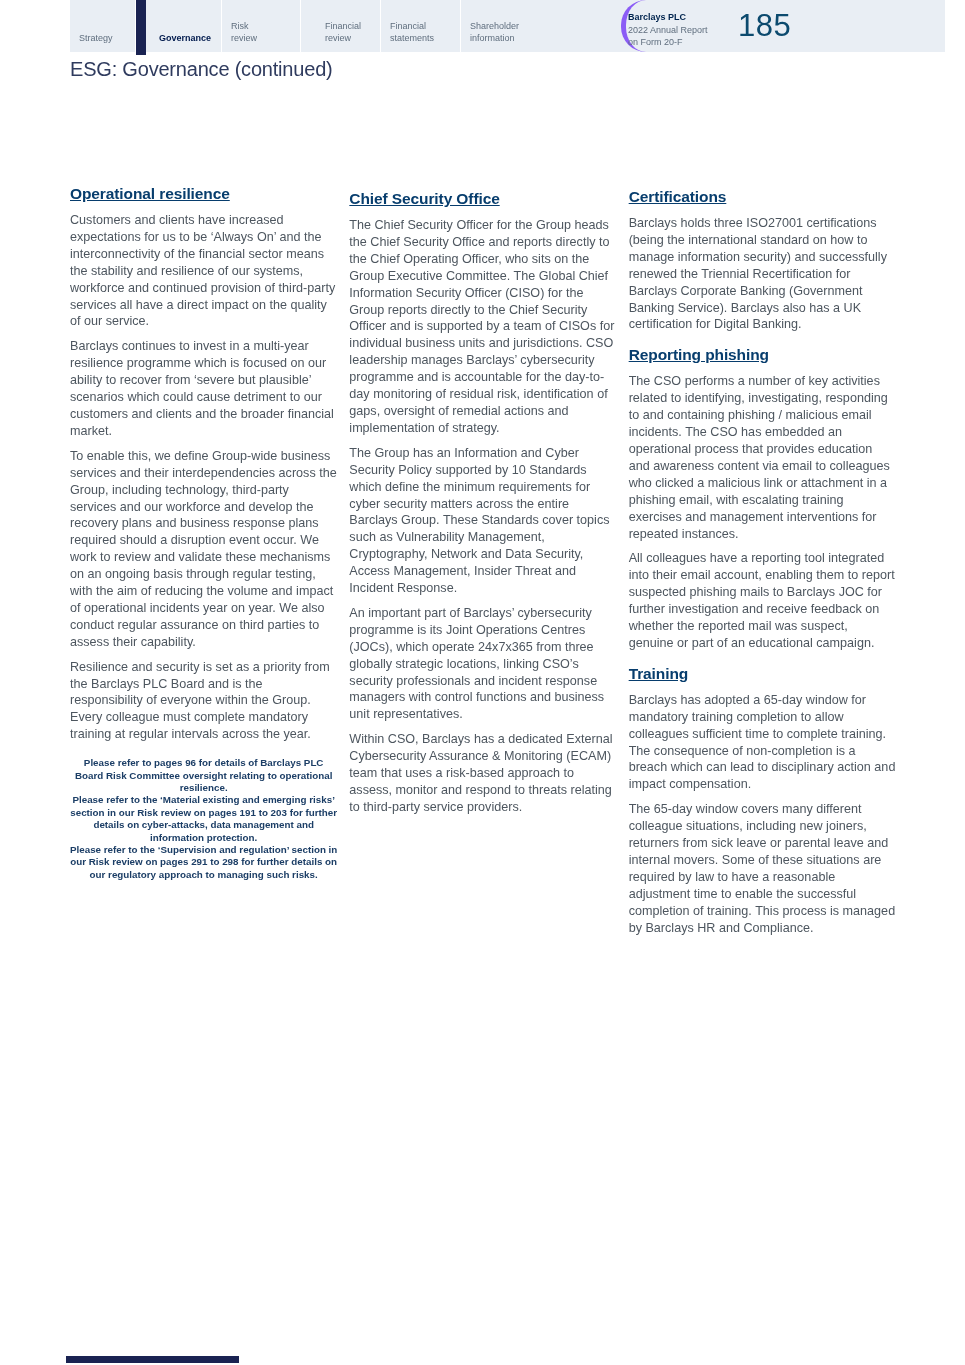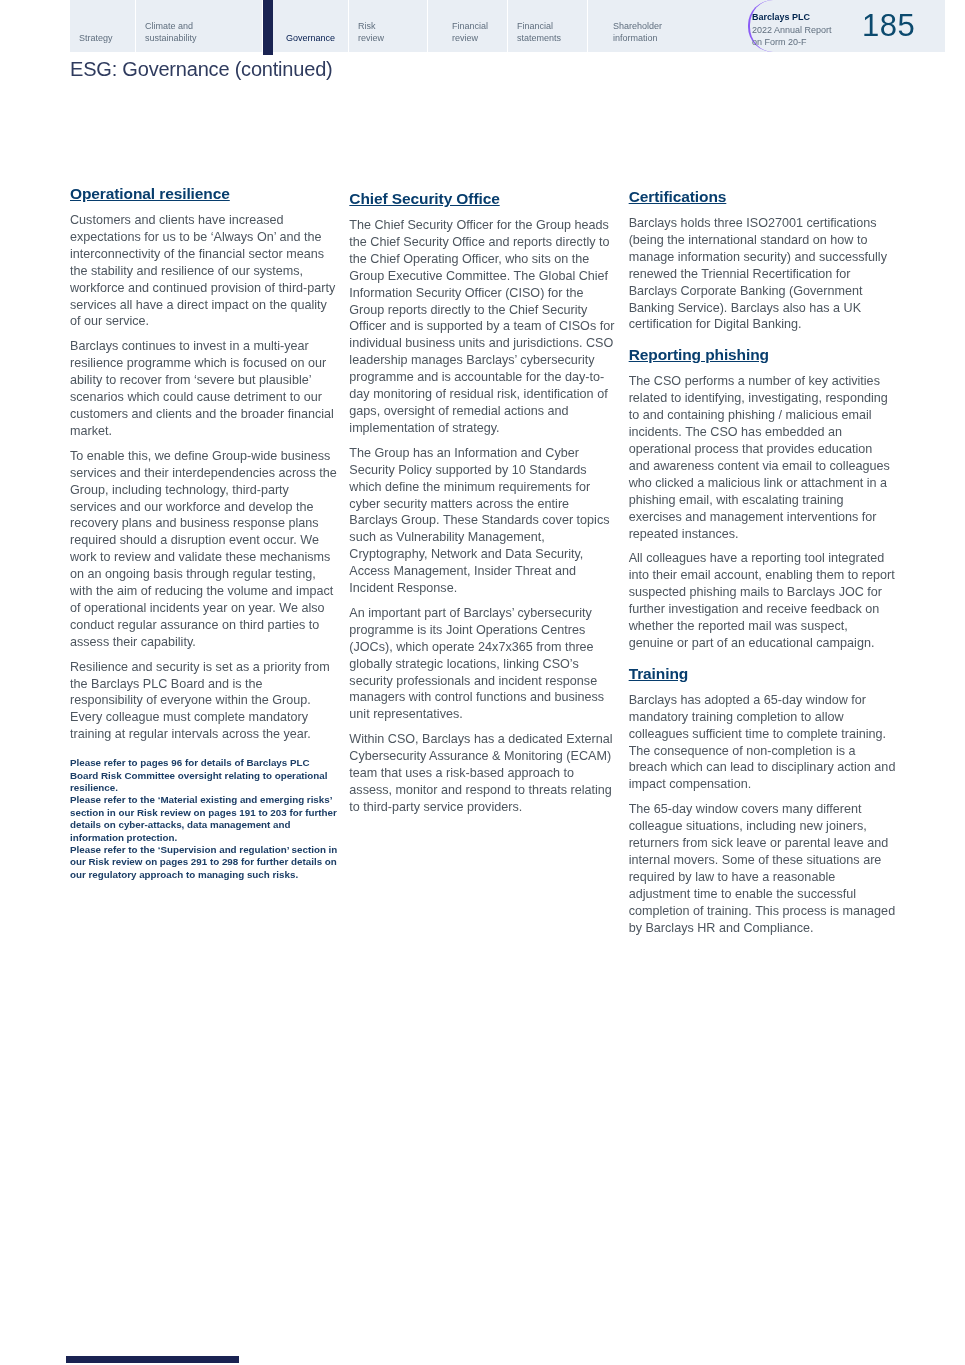--- a/index.html
+++ b/index.html
@@ -18,31 +18,31 @@
   .tab {
     box-sizing:border-box; display:flex; align-items:flex-end;
     padding:0 0 8px 9px; border-left:1px solid #ffffff;
     font-size:9px; line-height:11.5px; color:#5f6e7e;
   }
   .tab:first-child { border-left:none; }
   .tab span { display:inline-block; }
   .tab.t-strategy   { width:65px;  }
   .tab.t-climate    { width:127px; } .tab.t-climate span { max-width:62px; }
   .tab.t-governance { width:86px; position:relative; padding-left:23px;
-                      color:#001a4d; font-weight:normal; }
+                      color:#001a4d; font-weight:bold; }
   .tab.t-risk       { width:79px; } .tab.t-risk span { max-width:34px; }
   .tab.t-finreview  { width:80px;padding-left:24px; } .tab.t-finreview span { max-width:44px; }
   .tab.t-finstate   { width:80px; } .tab.t-finstate span { max-width:54px; }
-  .tab.t-share      { width:80px; } .tab.t-share span { max-width:60px;margin-left:16px; }
+  .tab.t-share      { width:80px; } .tab.t-share span { max-width:60px; }
   .active-bar {
     position:absolute; left:0; top:0; width:10px; height:55px;
     background:#1a2352;
   }
   .nav-spacer { width:81px; border-left:none; }
-  .nav-right { border-left:2px solid #8b5cf6; display:flex; flex:1;border-radius:25px; }
+  .nav-right { border-left:5px solid #8b5cf6; display:flex; flex:1;border-radius:25px; }
   .brand { padding:11px 0 0 2px; width:104px; font-size:9px; line-height:12.5px; }
   .brand .b1 { font-weight:bold; color:#00244e; }
   .brand .b2, .brand .b3 { color:#5f6e7e; }
   .page-num {
     align-self:center; font-size:31px; font-weight:300; color:#0c4a6e;
     letter-spacing:0.5px; margin-left:6px;
   }
 
   
   .title {
@@ -63,39 +63,37 @@
     color:#073d6d; letter-spacing:-0.1px;text-decoration:underline;
   }
   .section + .section h3 { margin-top:13px; }
   .col p.body {
     margin:0 0 8px 0; font-size:12.6px; line-height:16.9px; color:#4d565f;
   }
   .footnotes { margin-top:14px; }
   .footnotes p {
     margin:0; font-size:9.8px; line-height:12.4px; font-weight:700;
     color:#1c3e66;
+    text-align:center;
   }
 
   
   .bottom-bar {
     position:absolute; left:66px; top:1356px; width:173px; height:7px;
     background:#1a2352;
   }
 </style>
 </head>
 <body>
 
 <div class="page">
 
   <header class="nav">
     <div class="tab t-strategy">
       <span>Strategy</span>
-    </div>
-    <div class="tab t-climate">
-      <span>Climate and sustainability</span>
     </div>
     <div class="tab t-governance">
       <i class="active-bar"></i>
       <span>Governance</span>
     </div>
     <div class="tab t-risk">
       <span>Risk review</span>
     </div>
     <div class="tab t-finreview">
       <span>Financial review</span>

